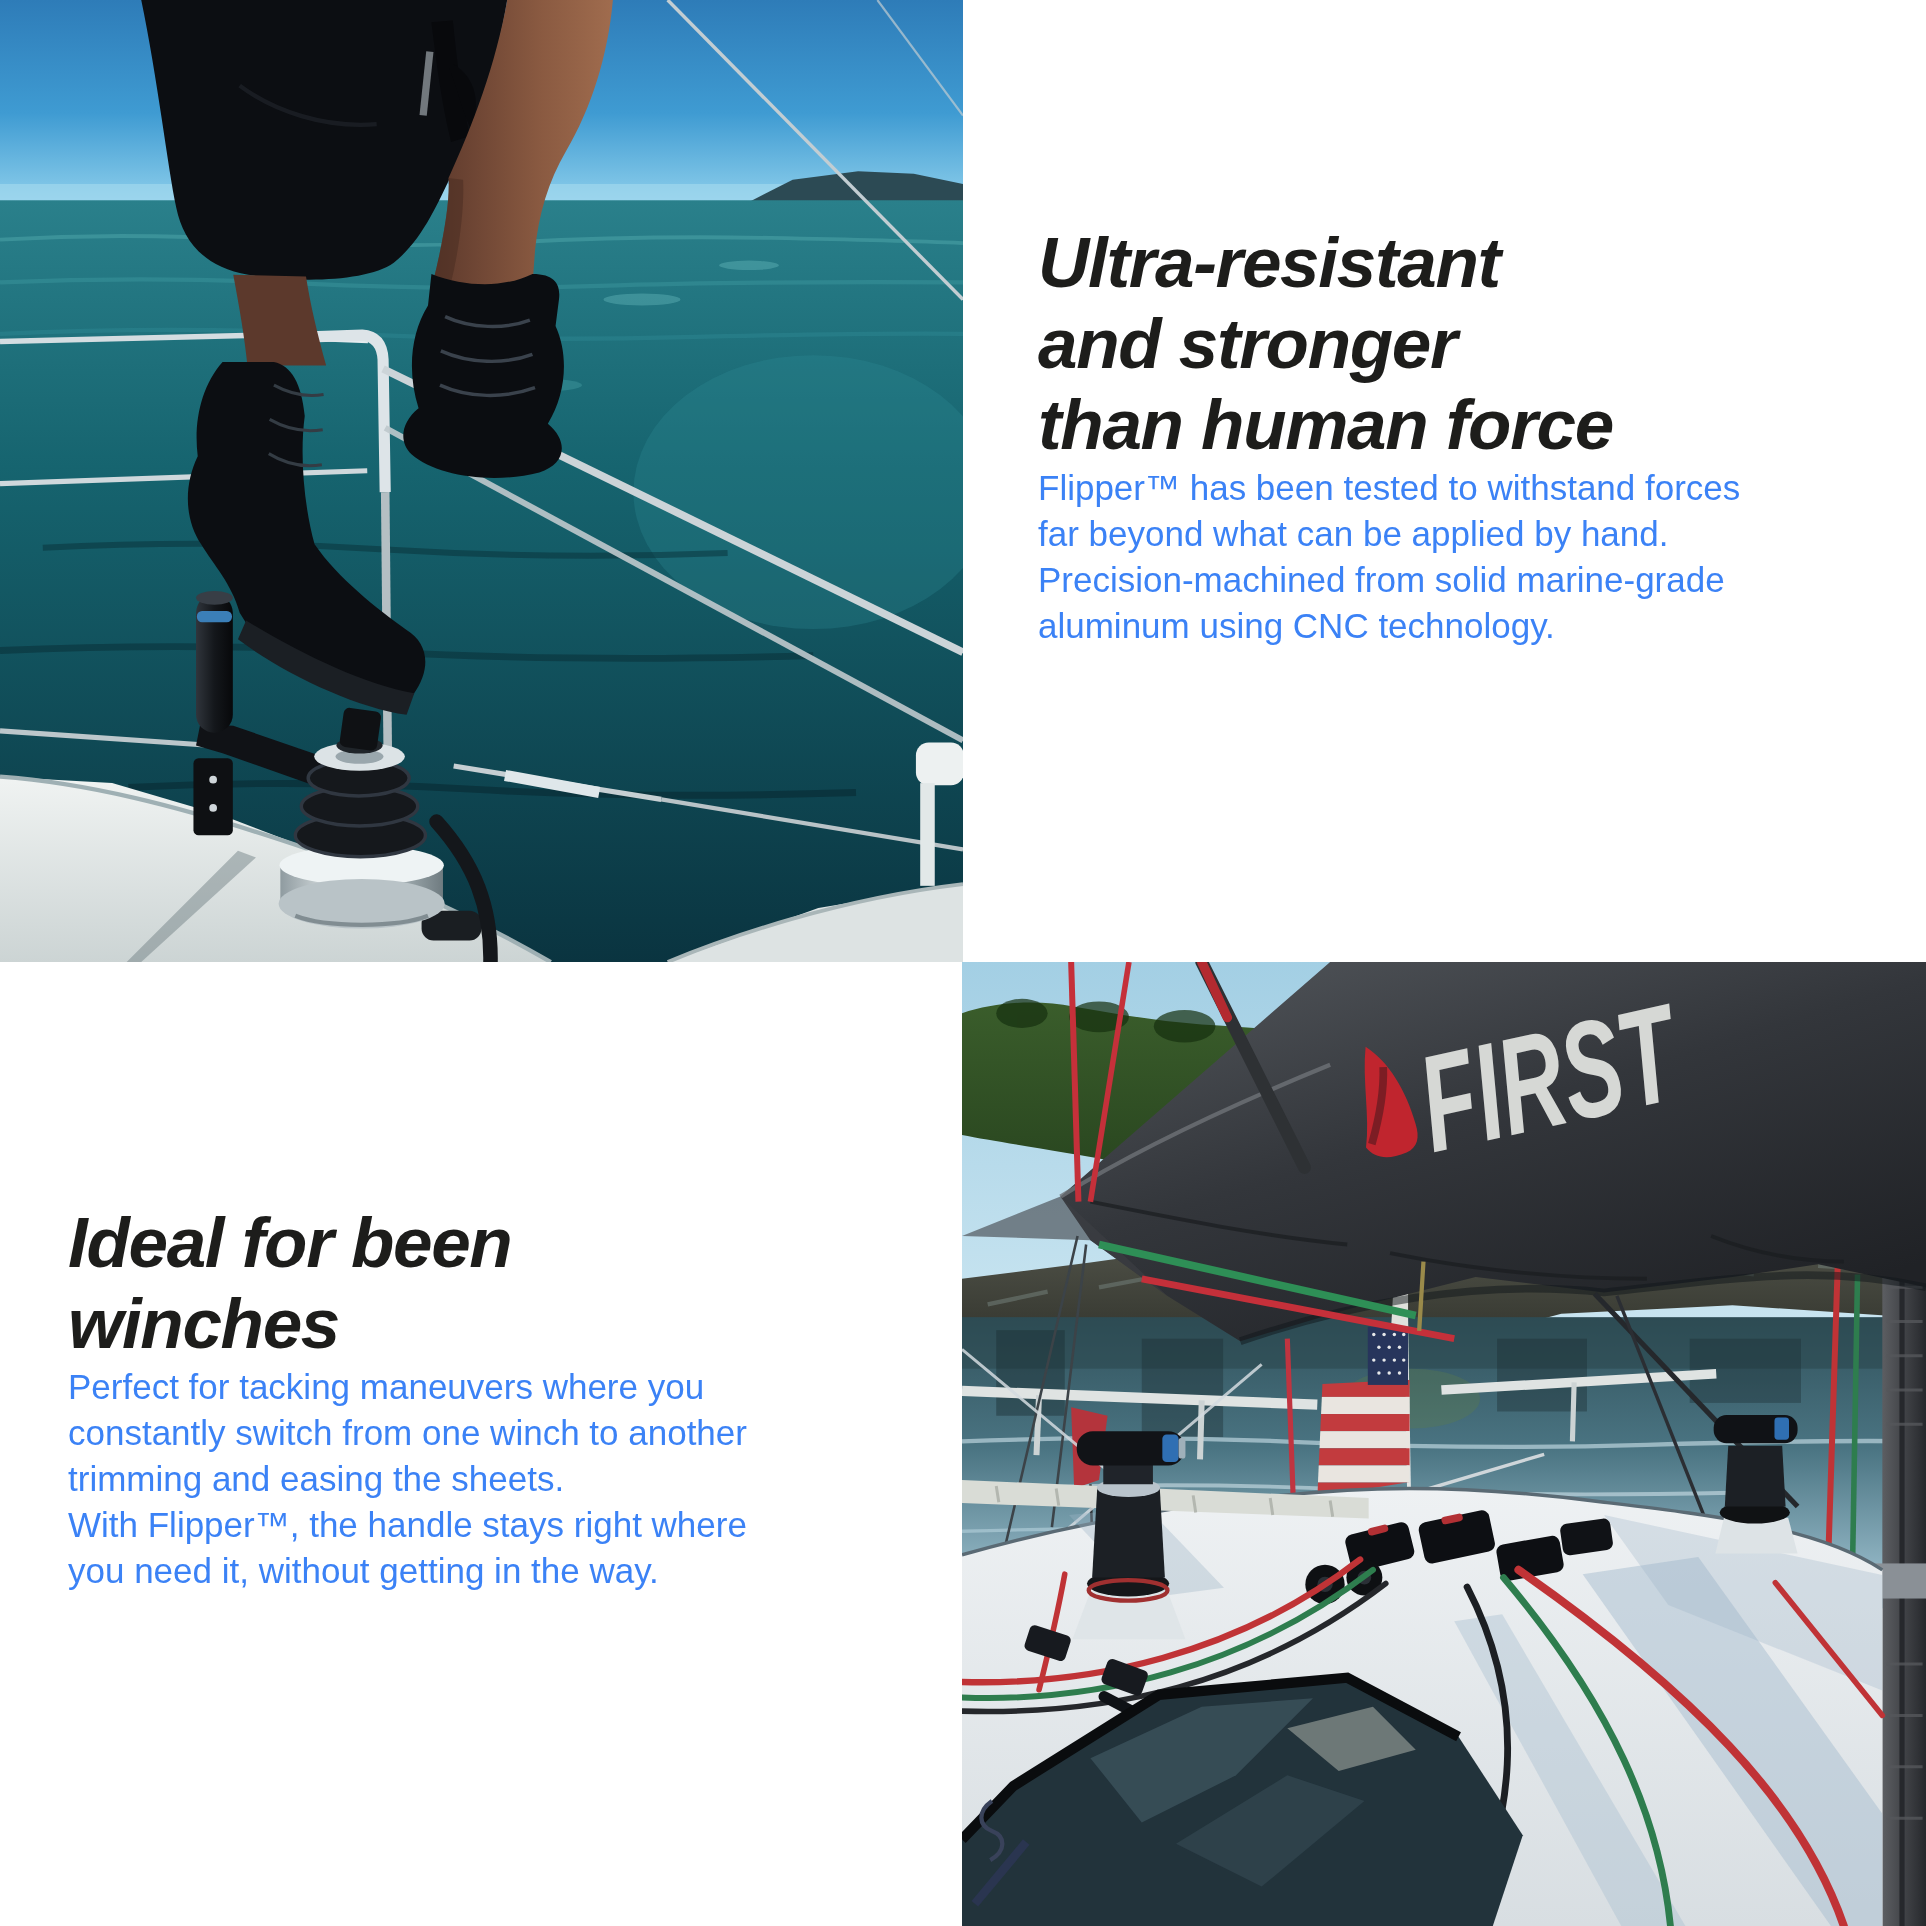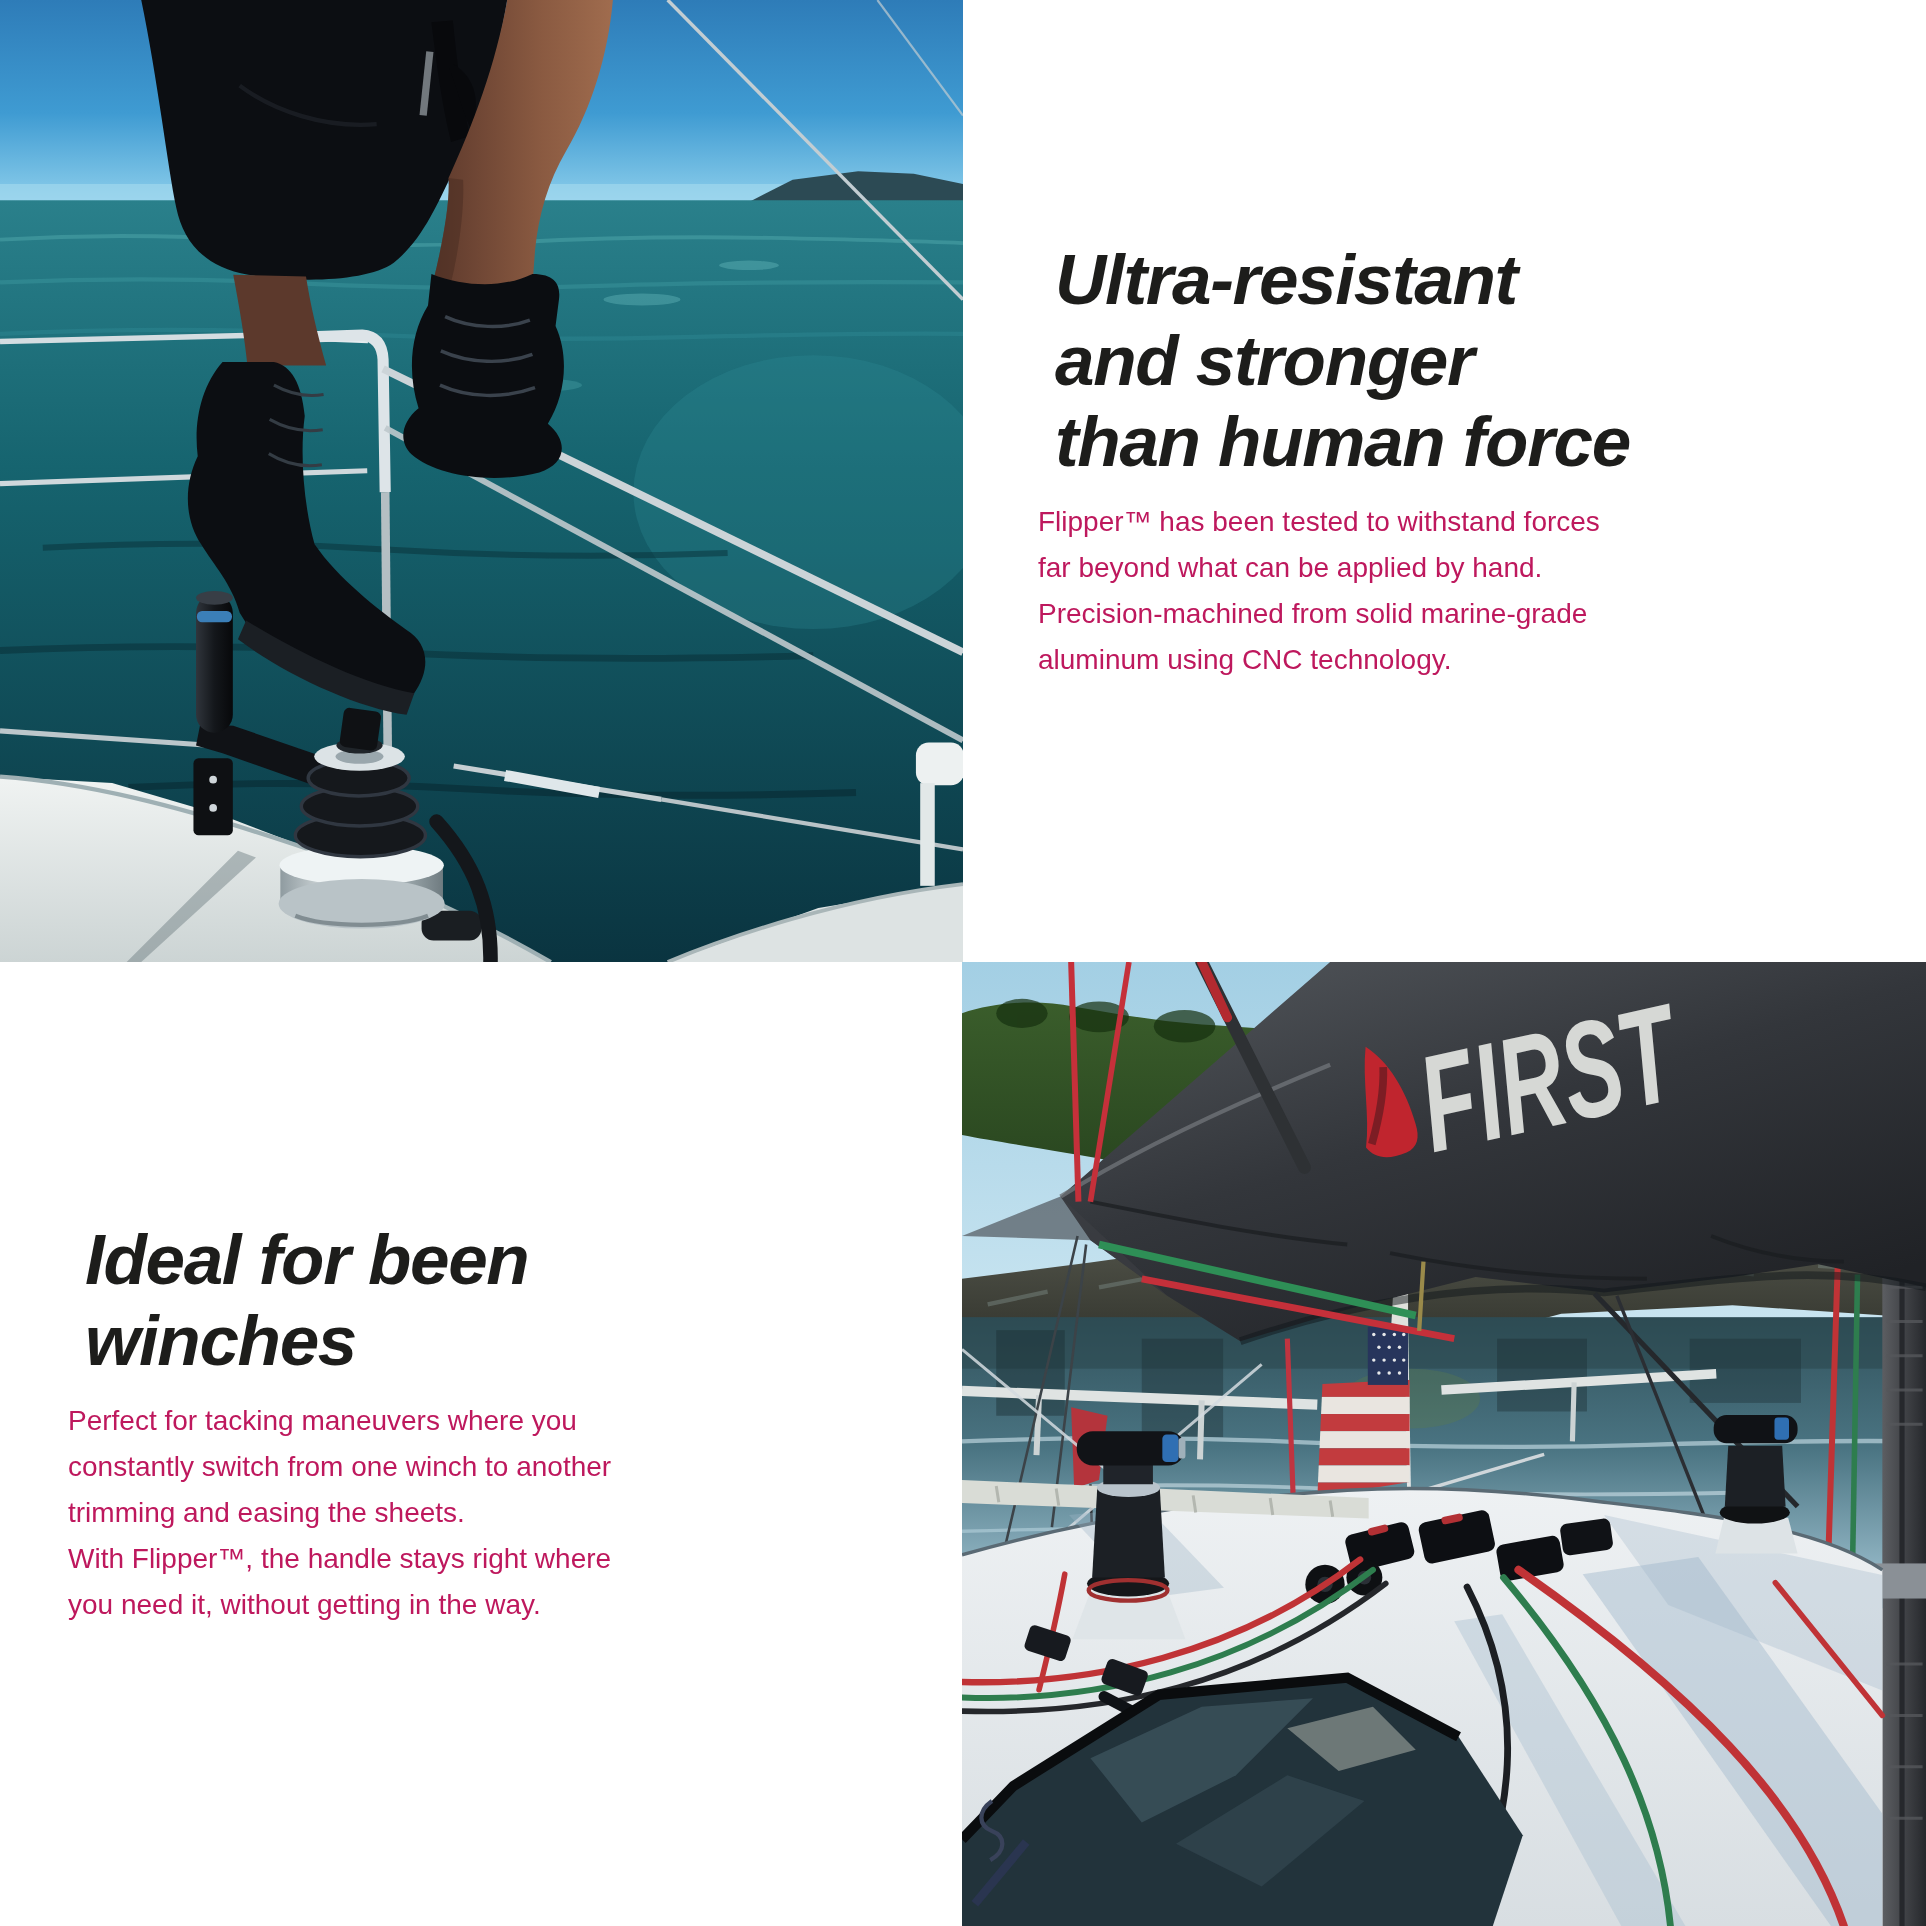--- a/index.html
+++ b/index.html
@@ -4,24 +4,24 @@
 <style>
   html,body{margin:0;padding:0;background:#ffffff;}
   .page{position:relative;width:1926px;height:1926px;background:#ffffff;overflow:hidden;
         font-family:"Liberation Sans",sans-serif;}
   figure.photo{position:absolute;margin:0;padding:0;}
   figure.photo svg{display:block;width:100%;height:100%;}
   .photo-tl{left:0;top:0;width:963px;height:962px;}
   .photo-br{left:962px;top:962px;width:964px;height:964px;}
   section.txt{position:absolute;}
   section.txt h1,section.txt h2{
-    margin:17px;font-style:italic;font-weight:700;font-size:71px;line-height:81px;
+    margin:0;font-style:italic;font-weight:700;font-size:71px;line-height:81px;
     letter-spacing:-1.3px;color:#1d1d1b;white-space:pre-line;}
   section.txt p{
-    margin:0;font-weight:400;font-size:28px;line-height:46px;color:#be185d;
+    margin:0;font-weight:400;font-size:35px;line-height:46px;color:#3b82f6;
     white-space:pre-line;letter-spacing:0;}
   .txt-ultra{left:1038px;top:222px;width:873px;}
   .txt-ultra p{margin-top:38px;}
   .txt-genoa{left:68px;top:1202px;width:890px;}
   .txt-genoa p{margin-top:44px;}
 </style>
 </head>
 <body>
 
 <div class="page">

